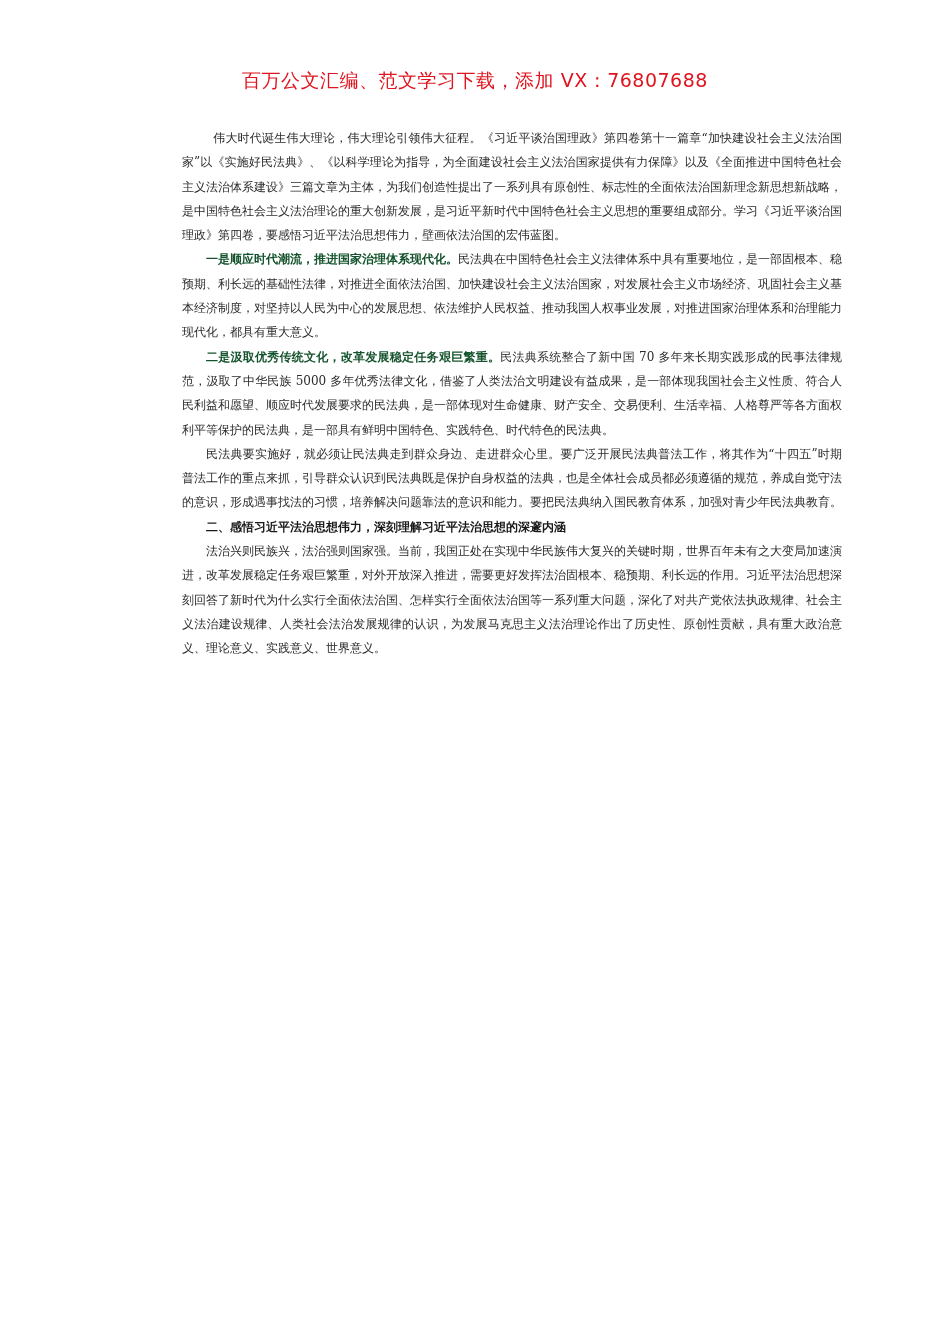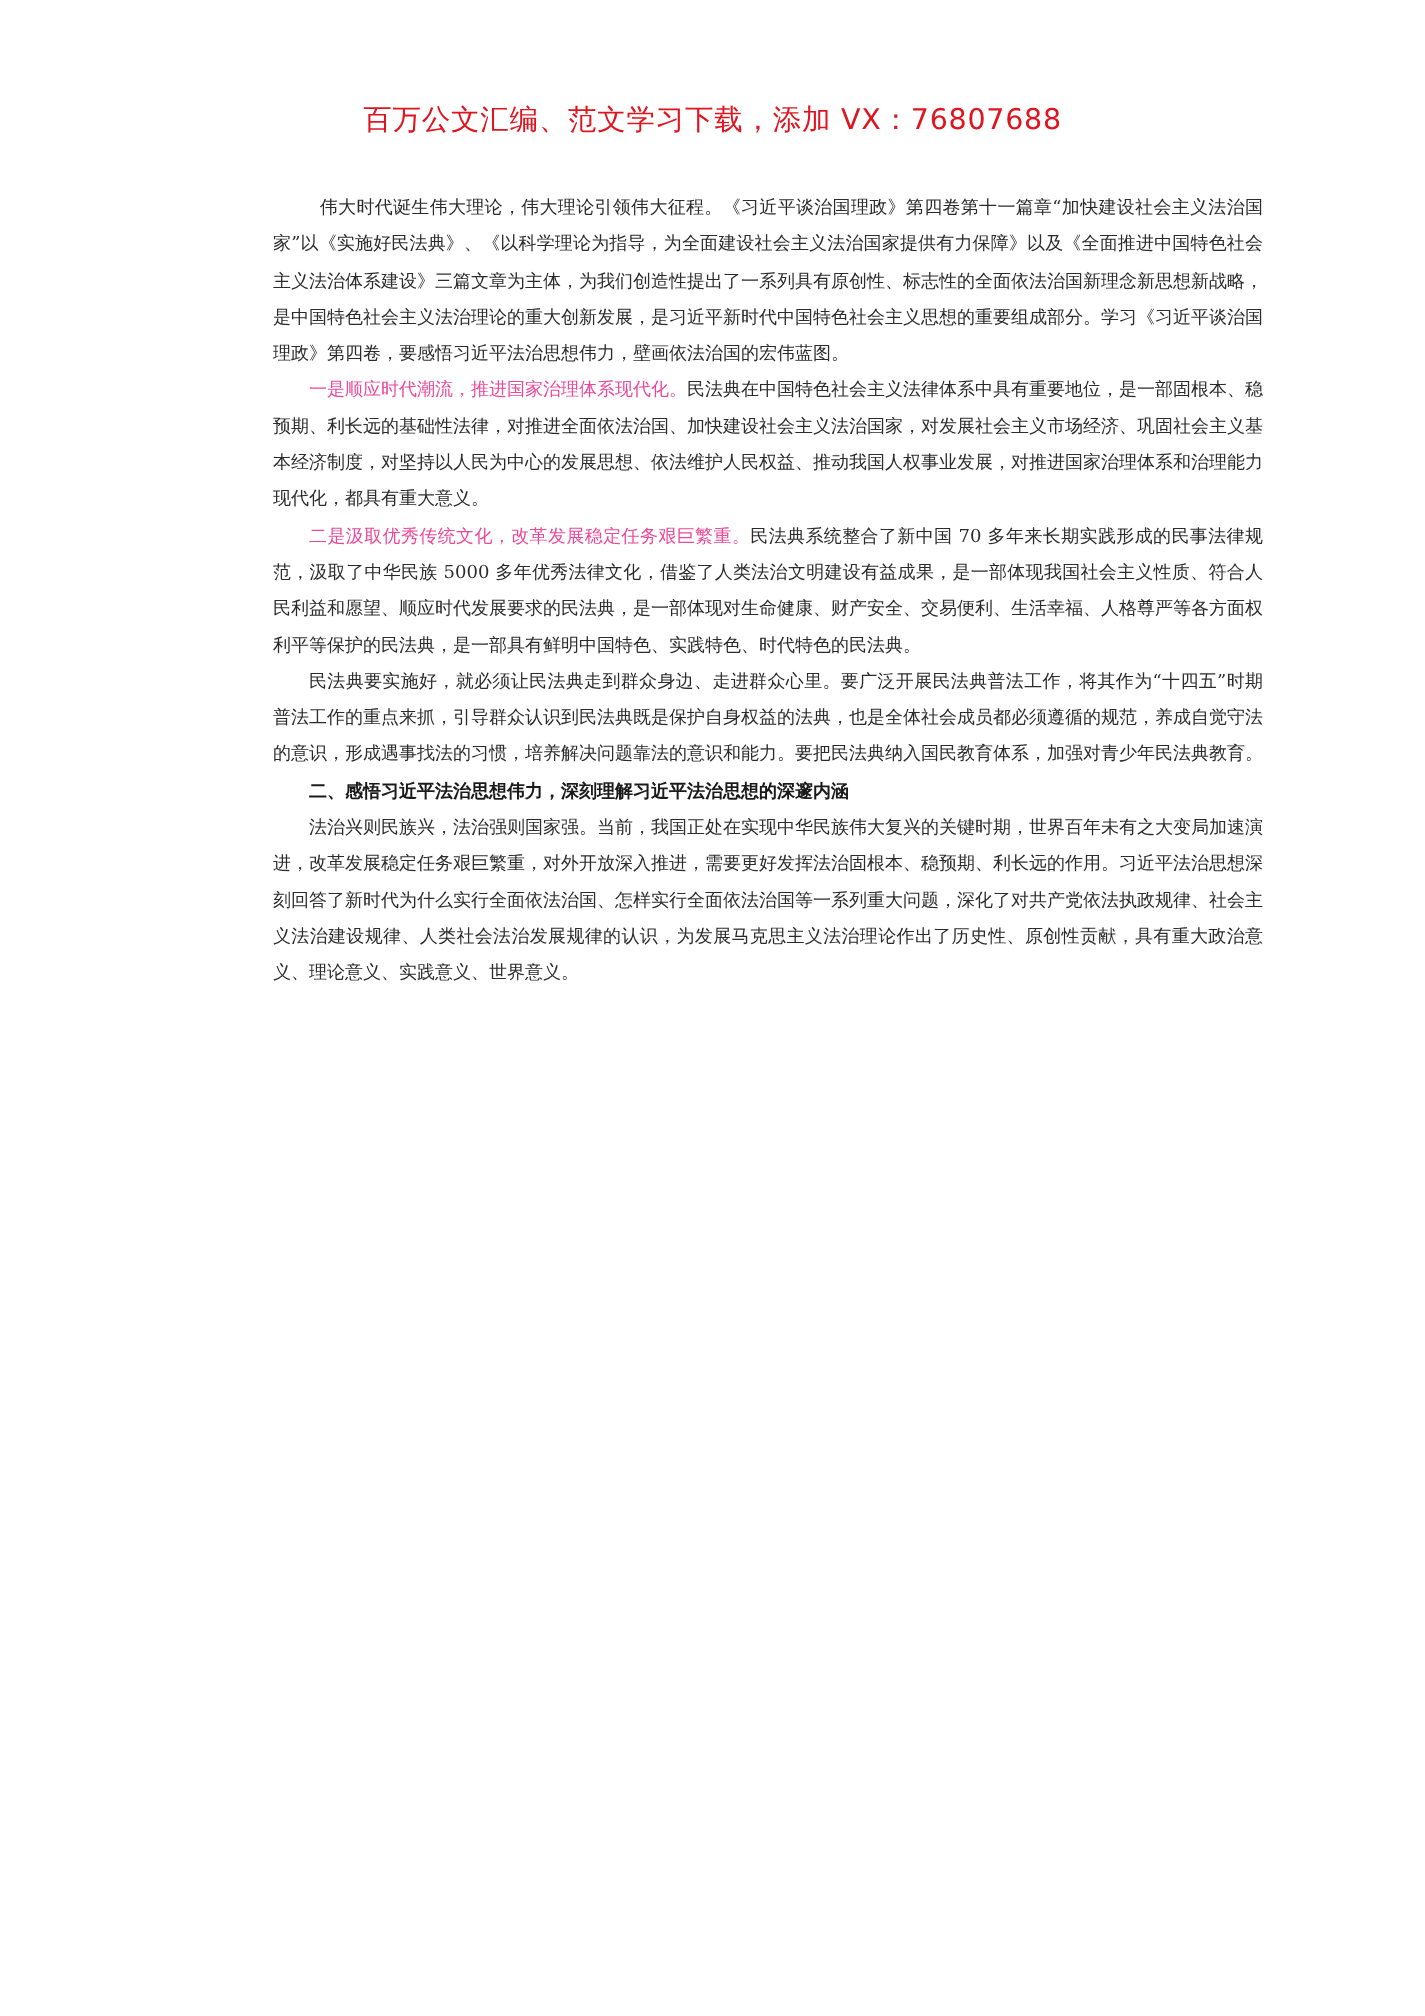--- a/index.html
+++ b/index.html
@@ -11,21 +11,21 @@
     letter-spacing: 0.5px;
   }
   .body-text {
     position: absolute; left: 146px; top: 126px; width: 660px;
     font-family: "DejaVu Serif", serif; font-size: 12px; line-height: 24.3px;
     color: #2b2b2b; text-align: justify; margin-left: 36px;
   }
   .body-text p { margin: 0; text-indent: 2em; }
   .body-text p.first { text-indent: 2.6em; }
   .body-text .heading { font-weight: bold; color: #1a1a1a; }
-  .body-text b { font-weight: normal; color: #ec4899; }
+  .body-text b { font-weight: bold; color: #14532d; }
 </style>
 </head>
 <body>
 
 <div class="page">
   <div class="header">百万公文汇编、范文学习下载，添加 VX：76807688</div>
 
   <div class="body-text">
     <p class="first"><span>伟大时代诞生伟大理论，伟大理论引领伟大征程。《习近平谈治国理政》第四卷第十一篇章“加快建设社会主义法治国家”以《实施好民法典》、《以科学理论为指导，为全面建设社会主义法治国家提供有力保障》以及《全面推进中国特色社会主义法治体系建设》三篇文章为主体，为我们创造性提出了一系列具有原创性、标志性的全面依法治国新理念新思想新战略，是中国特色社会主义法治理论的重大创新发展，是习近平新时代中国特色社会主义思想的重要组成部分。学习《习近平谈治国理政》第四卷，要感悟习近平法治思想伟力，壁画依法治国的宏伟蓝图。</span></p>
     <p><b>一是顺应时代潮流，推进国家治理体系现代化。</b><span>民法典在中国特色社会主义法律体系中具有重要地位，是一部固根本、稳预期、利长远的基础性法律，对推进全面依法治国、加快建设社会主义法治国家，对发展社会主义市场经济、巩固社会主义基本经济制度，对坚持以人民为中心的发展思想、依法维护人民权益、推动我国人权事业发展，对推进国家治理体系和治理能力现代化，都具有重大意义。</span></p>

